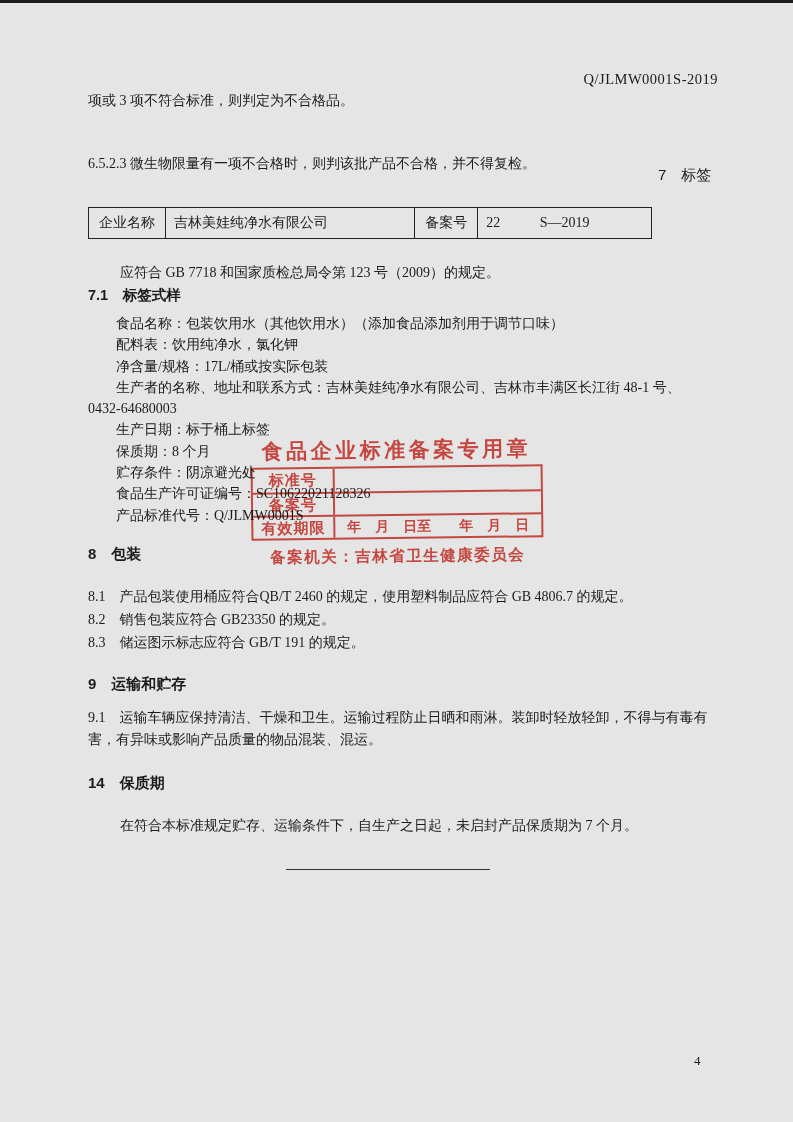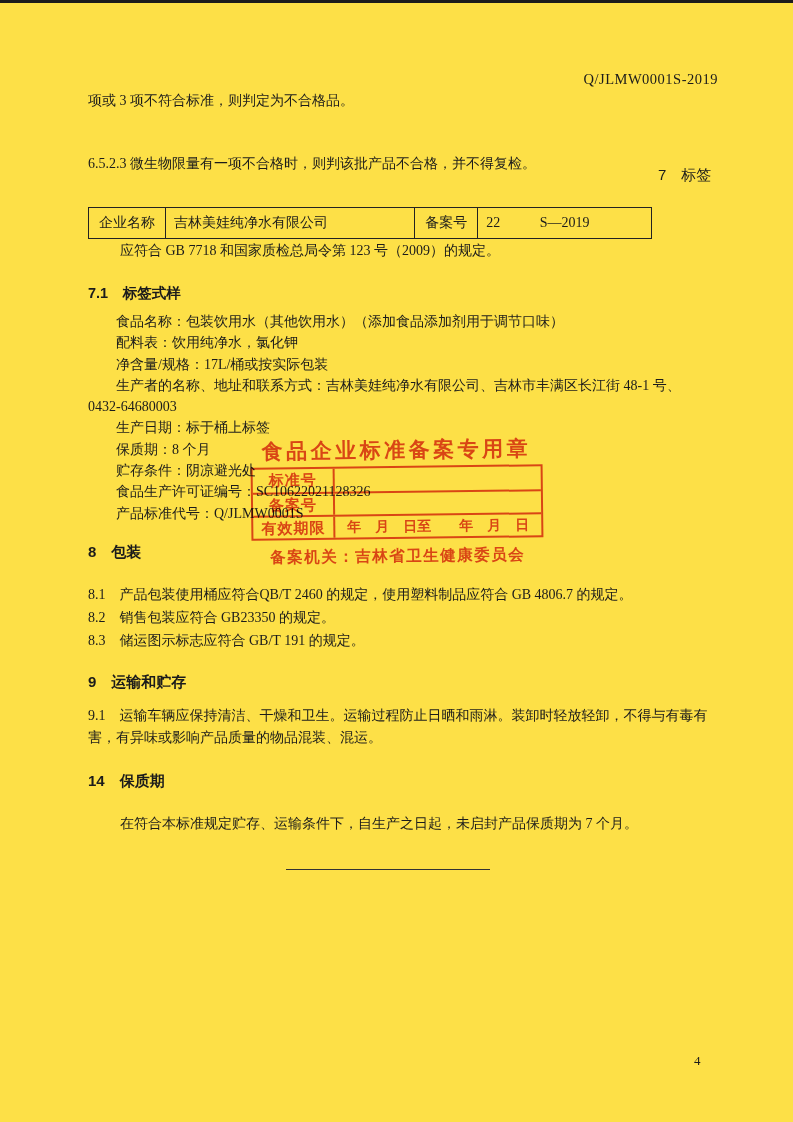--- a/index.html
+++ b/index.html
@@ -1,20 +1,20 @@
 <!DOCTYPE html>
 <html style="--stamp-color: #d6372e;"><head>
 <meta charset="utf-8">
 <style>
   * { margin:0; padding:0; box-sizing:border-box; }
   html,body { background:#ffffff; }
   .page {
     position:relative;
     width:793px; height:1122px;
-    background:#fde047;
+    background:#e5e5e5;
     font-family:"Liberation Serif","DejaVu Serif",serif;
     color:#1b1b1b;
     overflow:hidden;
     border-top:3px solid #1c1c1c;
   }
   .doc-ref {
     position:absolute; top:68px; right:75px;
     font-size:14.5px; letter-spacing:0.5px;
   }
   .content {
@@ -34,22 +34,22 @@
   .td-label { text-align:center; width:77px; }
   .td-company { width:250px; }
   .td-rec-label { text-align:center; width:63px; }
   .td-rec-value { width:174px; }
   .gap { margin-left:36px; }
   .sec7-head {
     position:absolute; left:658px; top:163px;
     font-family:"Liberation Sans","DejaVu Sans",sans-serif;
     font-weight:normal; font-size:15px;
   }
-  .intro { margin-top:0; padding-left:32px; line-height:23px; }
-  .h-sub { margin-top:20px; line-height:23px; font-weight:bold;
+  .intro { margin-top:22px; padding-left:32px; line-height:23px; }
+  .h-sub { margin-top:0; line-height:23px; font-weight:bold;
     font-family:"Liberation Sans","DejaVu Sans",sans-serif; font-size:14.5px; }
   .sub71 { margin-top:6px; }
   .sub71 p { line-height:21.3px; }
   .ind28 { padding-left:28px; }
   .h-sec { line-height:23px; font-weight:bold;
     font-family:"Liberation Sans","DejaVu Sans",sans-serif; font-size:15px; }
   .mt16 { margin-top:16px; } .mt22 { margin-top:20px; }
   .mt18 { margin-top:18px; } .mt12 { margin-top:12px; } .mt20 { margin-top:20px; }
   .s8 p { line-height:23px; }
   .s9 p { line-height:22px; }

